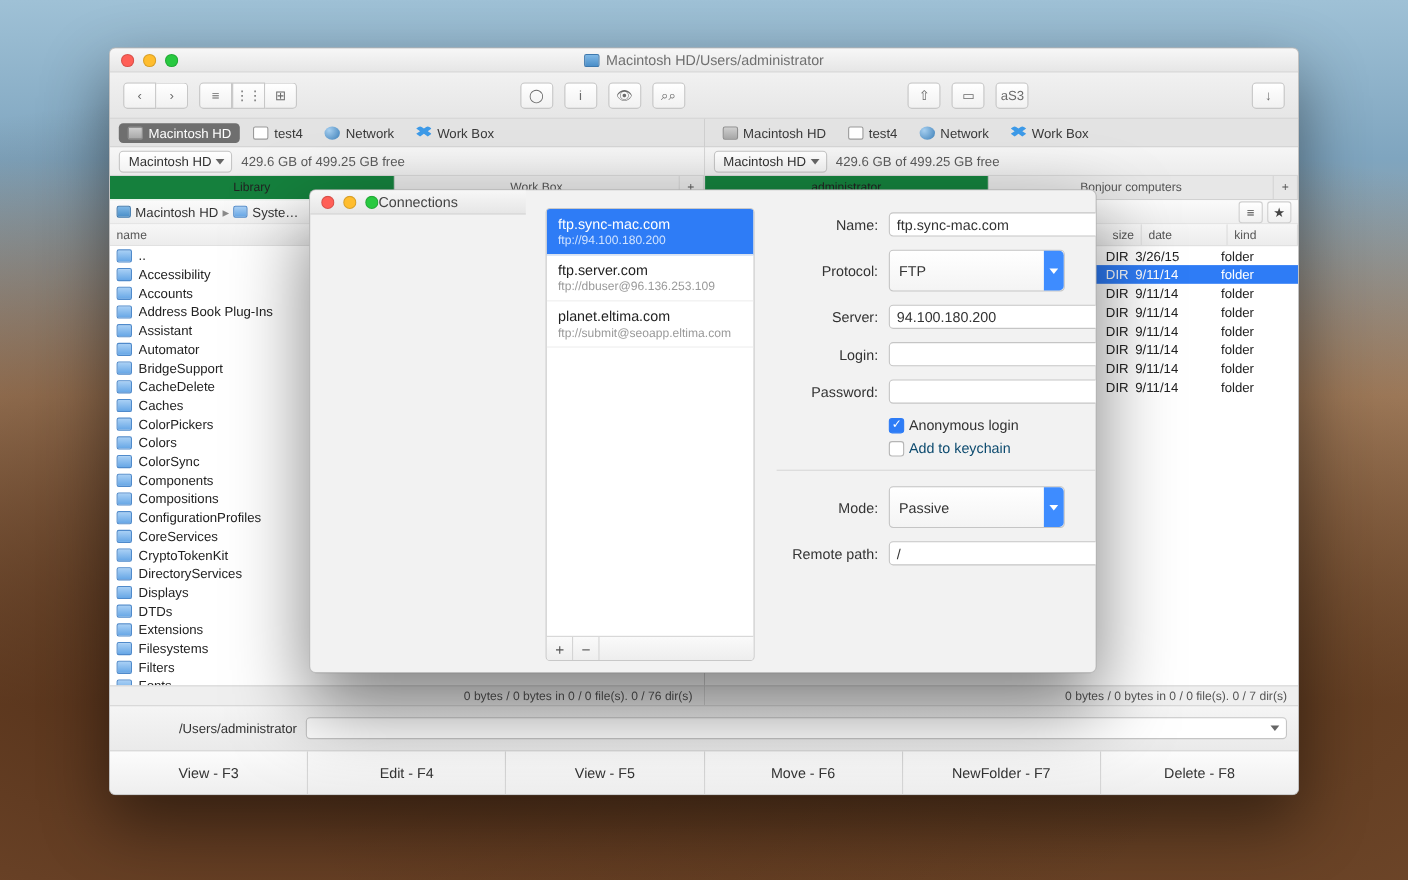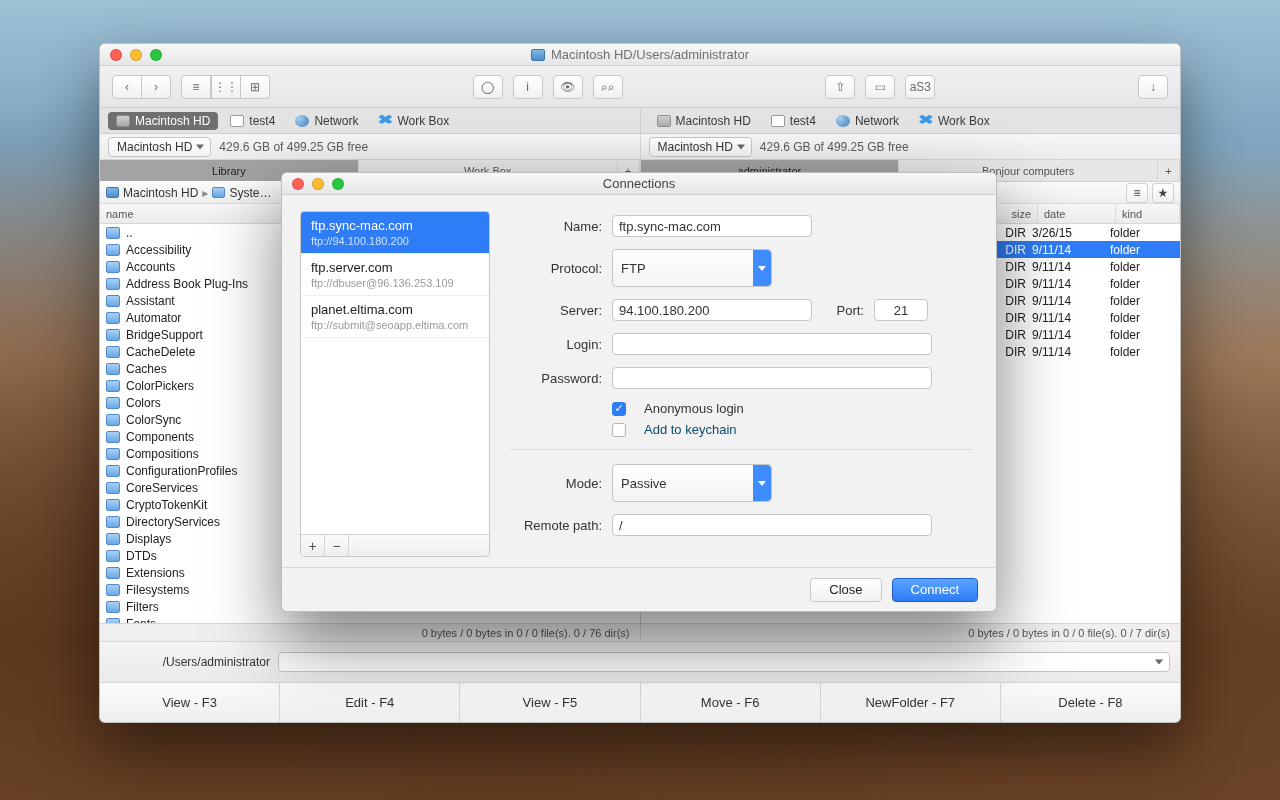--- a/index.html
+++ b/index.html
@@ -38,21 +38,21 @@
   .ic.globe{background:radial-gradient(circle at 30% 30%, #a6cff0, #3c7fb8);border-radius:50%}
   .ic.dropbox{background:#3d9ae8;clip-path:polygon(25% 0,50% 20%,75% 0,100% 20%,75% 40%,100% 60%,75% 80%,50% 60%,25% 80%,0 60%,25% 40%,0 20%)}
   .dual{display:flex;flex:1;overflow:hidden;background:#fff}
   .pane{flex:1;display:flex;flex-direction:column;border-right:1px solid #d4d4d4;min-width:0}
   .pane:last-child{border-right:none}
   .volrow{height:26px;display:flex;align-items:center;gap:8px;padding:0 8px;background:linear-gradient(#f6f6f6,#ececec);border-bottom:1px solid #d6d6d6;font-size:12px;color:#5b5b5b}
   .volsel{height:20px;border:1px solid #c5c5c5;border-radius:4px;background:linear-gradient(#fff,#f2f2f2);padding:0 18px 0 8px;display:flex;align-items:center;position:relative;font-size:12px;color:#333}
   .volsel:after{content:"";position:absolute;right:6px;top:50%;width:0;height:0;border-left:4px solid transparent;border-right:4px solid transparent;border-top:5px solid #666;transform:translateY(-50%)}
   .tabs{height:22px;display:flex;background:#e7e7e7;border-bottom:1px solid #cfcfcf;font-size:11px}
   .tab{flex:1;display:flex;align-items:center;justify-content:center;border-right:1px solid #d4d4d4;color:#555}
-  .tab.active{background:#a3a3a3;border-bottom:1px solid #fff;margin-bottom:-1px;font-weight:500;color:#222}
+  .tab.active{background:#15803d;border-bottom:1px solid #fff;margin-bottom:-1px;font-weight:500;color:#222}
   .tab.add{flex:0 0 22px}
   .crumb{height:22px;display:flex;align-items:center;gap:4px;padding:0 6px;background:linear-gradient(#fbfbfb,#efefef);border-bottom:1px solid #dcdcdc;font-size:12px;color:#333}
   .crumb .hd-ic{width:13px;height:11px}
   .crumb .sep{color:#8a8a8a}
   .crumb .fld{width:13px;height:11px;background:linear-gradient(#a9d0f5,#67a7e6);border:1px solid #4f8acb;border-radius:2px;display:inline-block}
   .iconbtn{width:22px;height:20px;border:1px solid #cfcfcf;border-radius:3px;background:linear-gradient(#fff,#f0f0f0);display:flex;align-items:center;justify-content:center;font-size:12px;color:#444}
   .hdr{height:20px;display:flex;background:linear-gradient(#f7f7f7,#ececec);border-bottom:1px solid #d7d7d7;font-size:11px;color:#555}
   .hdr div{display:flex;align-items:center;padding:0 6px;border-right:1px solid #dcdcdc}
   .col-name{flex:1}
   .col-size{width:48px;justify-content:flex-end}
@@ -69,21 +69,21 @@
   .status{height:18px;background:#efefef;border-top:1px solid #d6d6d6;font-size:11px;color:#555;display:flex;align-items:center;justify-content:flex-end;padding:0 10px}
   .pathrow{height:41px;display:flex;align-items:center;gap:8px;padding:0 10px;background:linear-gradient(#f5f5f5,#eaeaea);border-top:1px solid #d6d6d6;font-size:12px;color:#333}
   .pathlbl{min-width:160px;text-align:right}
   .pathsel{flex:1;height:20px;border:1px solid #c5c5c5;border-radius:4px;background:#fff;position:relative}
   .pathsel:after{content:"";position:absolute;right:6px;top:50%;width:0;height:0;border-left:4px solid transparent;border-right:4px solid transparent;border-top:5px solid #666;transform:translateY(-50%)}
   .fnrow{height:40px;display:flex;background:linear-gradient(#fcfcfc,#eeeeee);border-top:1px solid #d6d6d6}
   .fn{flex:1;display:flex;align-items:center;justify-content:center;border-right:1px solid #d6d6d6;font-size:13px;color:#333}
   .fn:last-child{border-right:none}
 
   
-  .dialog{position:absolute;left:281px;top:172px;width:716px;height:440px;background:#f2f2f2;border:1px solid rgba(0,0,0,.22);border-radius:6px;box-shadow:0 30px 70px rgba(0,0,0,.5);display:flex;flex-direction:column;overflow:hidden}
+  .dialog{position:absolute;left:281px;top:172px;width:716px;height:440px;background:#f2f2f2;border:1px solid rgba(0,0,0,.22);border-radius:6px;box-shadow:0 30px 70px rgba(0,0,0,.5);display:flex;flex-direction:row;overflow:hidden}
   .dtitle{height:22px;display:flex;align-items:center;padding:0 10px;background:linear-gradient(#f7f7f7,#e6e6e6);border-bottom:1px solid #cfcfcf}
   .dtitle .title{color:#444;font-size:13px}
   .dbody{flex:1;display:flex;gap:20px;padding:16px 18px 10px 18px}
   .connlist{width:190px;display:flex;flex-direction:column;background:#fff;border:1px solid #c8c8c8;border-radius:4px;overflow:hidden}
   .conn{padding:6px 10px;border-bottom:1px solid #eee}
   .conn .nm{font-size:13px;color:#222}
   .conn .sub{font-size:11px;color:#9a9a9a;margin-top:2px}
   .conn.sel{background:#2e7cf6}
   .conn.sel .nm{color:#fff}
   .conn.sel .sub{color:#cfe2ff}
@@ -91,21 +91,21 @@
   .connbtns{display:flex;border-top:1px solid #d4d4d4;height:22px;background:linear-gradient(#fafafa,#eee)}
   .connbtns div{width:24px;display:flex;align-items:center;justify-content:center;border-right:1px solid #d4d4d4;font-size:14px;color:#555}
   .form{flex:1;padding:4px 6px 0 0}
   .frow{display:flex;align-items:center;margin-bottom:12px}
   .flbl{width:102px;text-align:right;font-size:13px;color:#333;padding-right:10px}
   .fin{height:22px;border:1px solid #c5c5c5;border-radius:4px;background:#fff;font-size:13px;padding:0 6px;color:#333}
   .w200{width:200px}.w160{width:160px}.wfull{flex:1;max-width:320px}
   .fsel{height:38px;border:1px solid #c5c5c5;border-radius:4px;background:linear-gradient(#fff,#f4f4f4);font-size:13px;padding:0 22px 0 8px;color:#333;position:relative;display:flex;align-items:center}
   .fsel .chev{position:absolute;right:0;top:0;bottom:0;width:18px;background:#3e8cff;border-radius:0 4px 4px 0;display:flex;align-items:center;justify-content:center}
   .fsel .chev:before{content:"";width:0;height:0;border-left:4px solid transparent;border-right:4px solid transparent;border-top:5px solid #fff}
-  .chk{display:flex;align-items:center;gap:18px;font-size:13px;color:#333}
+  .chk{display:flex;align-items:center;gap:4px;font-size:13px;color:#333}
   .chkbox{width:14px;height:14px;border:1px solid #b5b5b5;border-radius:3px;background:#fff;display:flex;align-items:center;justify-content:center}
   .chkbox.on{background:#2e7cf6;border-color:#2e7cf6}
   .chkbox.on:after{content:"✓";color:#fff;font-size:11px;line-height:1}
   .chk.dis{color:#0c4a6e}
   .hr{height:1px;background:#d8d8d8;margin:4px 0 14px 0}
   .dfoot{height:44px;display:flex;align-items:center;justify-content:flex-end;gap:10px;padding:0 18px;border-top:1px solid #d8d8d8;background:#f2f2f2}
   .btn{height:24px;padding:0 18px;border:1px solid #c7c7c7;border-radius:4px;background:linear-gradient(#fff,#f2f2f2);font-size:13px;color:#222;display:flex;align-items:center}
   .btn.pri{background:linear-gradient(#5aa4ff,#2e7cf6);border-color:#1f5ec8;color:#fff}
   
   .ico{width:16px;height:14px;display:inline-flex;align-items:center;justify-content:center;color:#6a6a6a}

